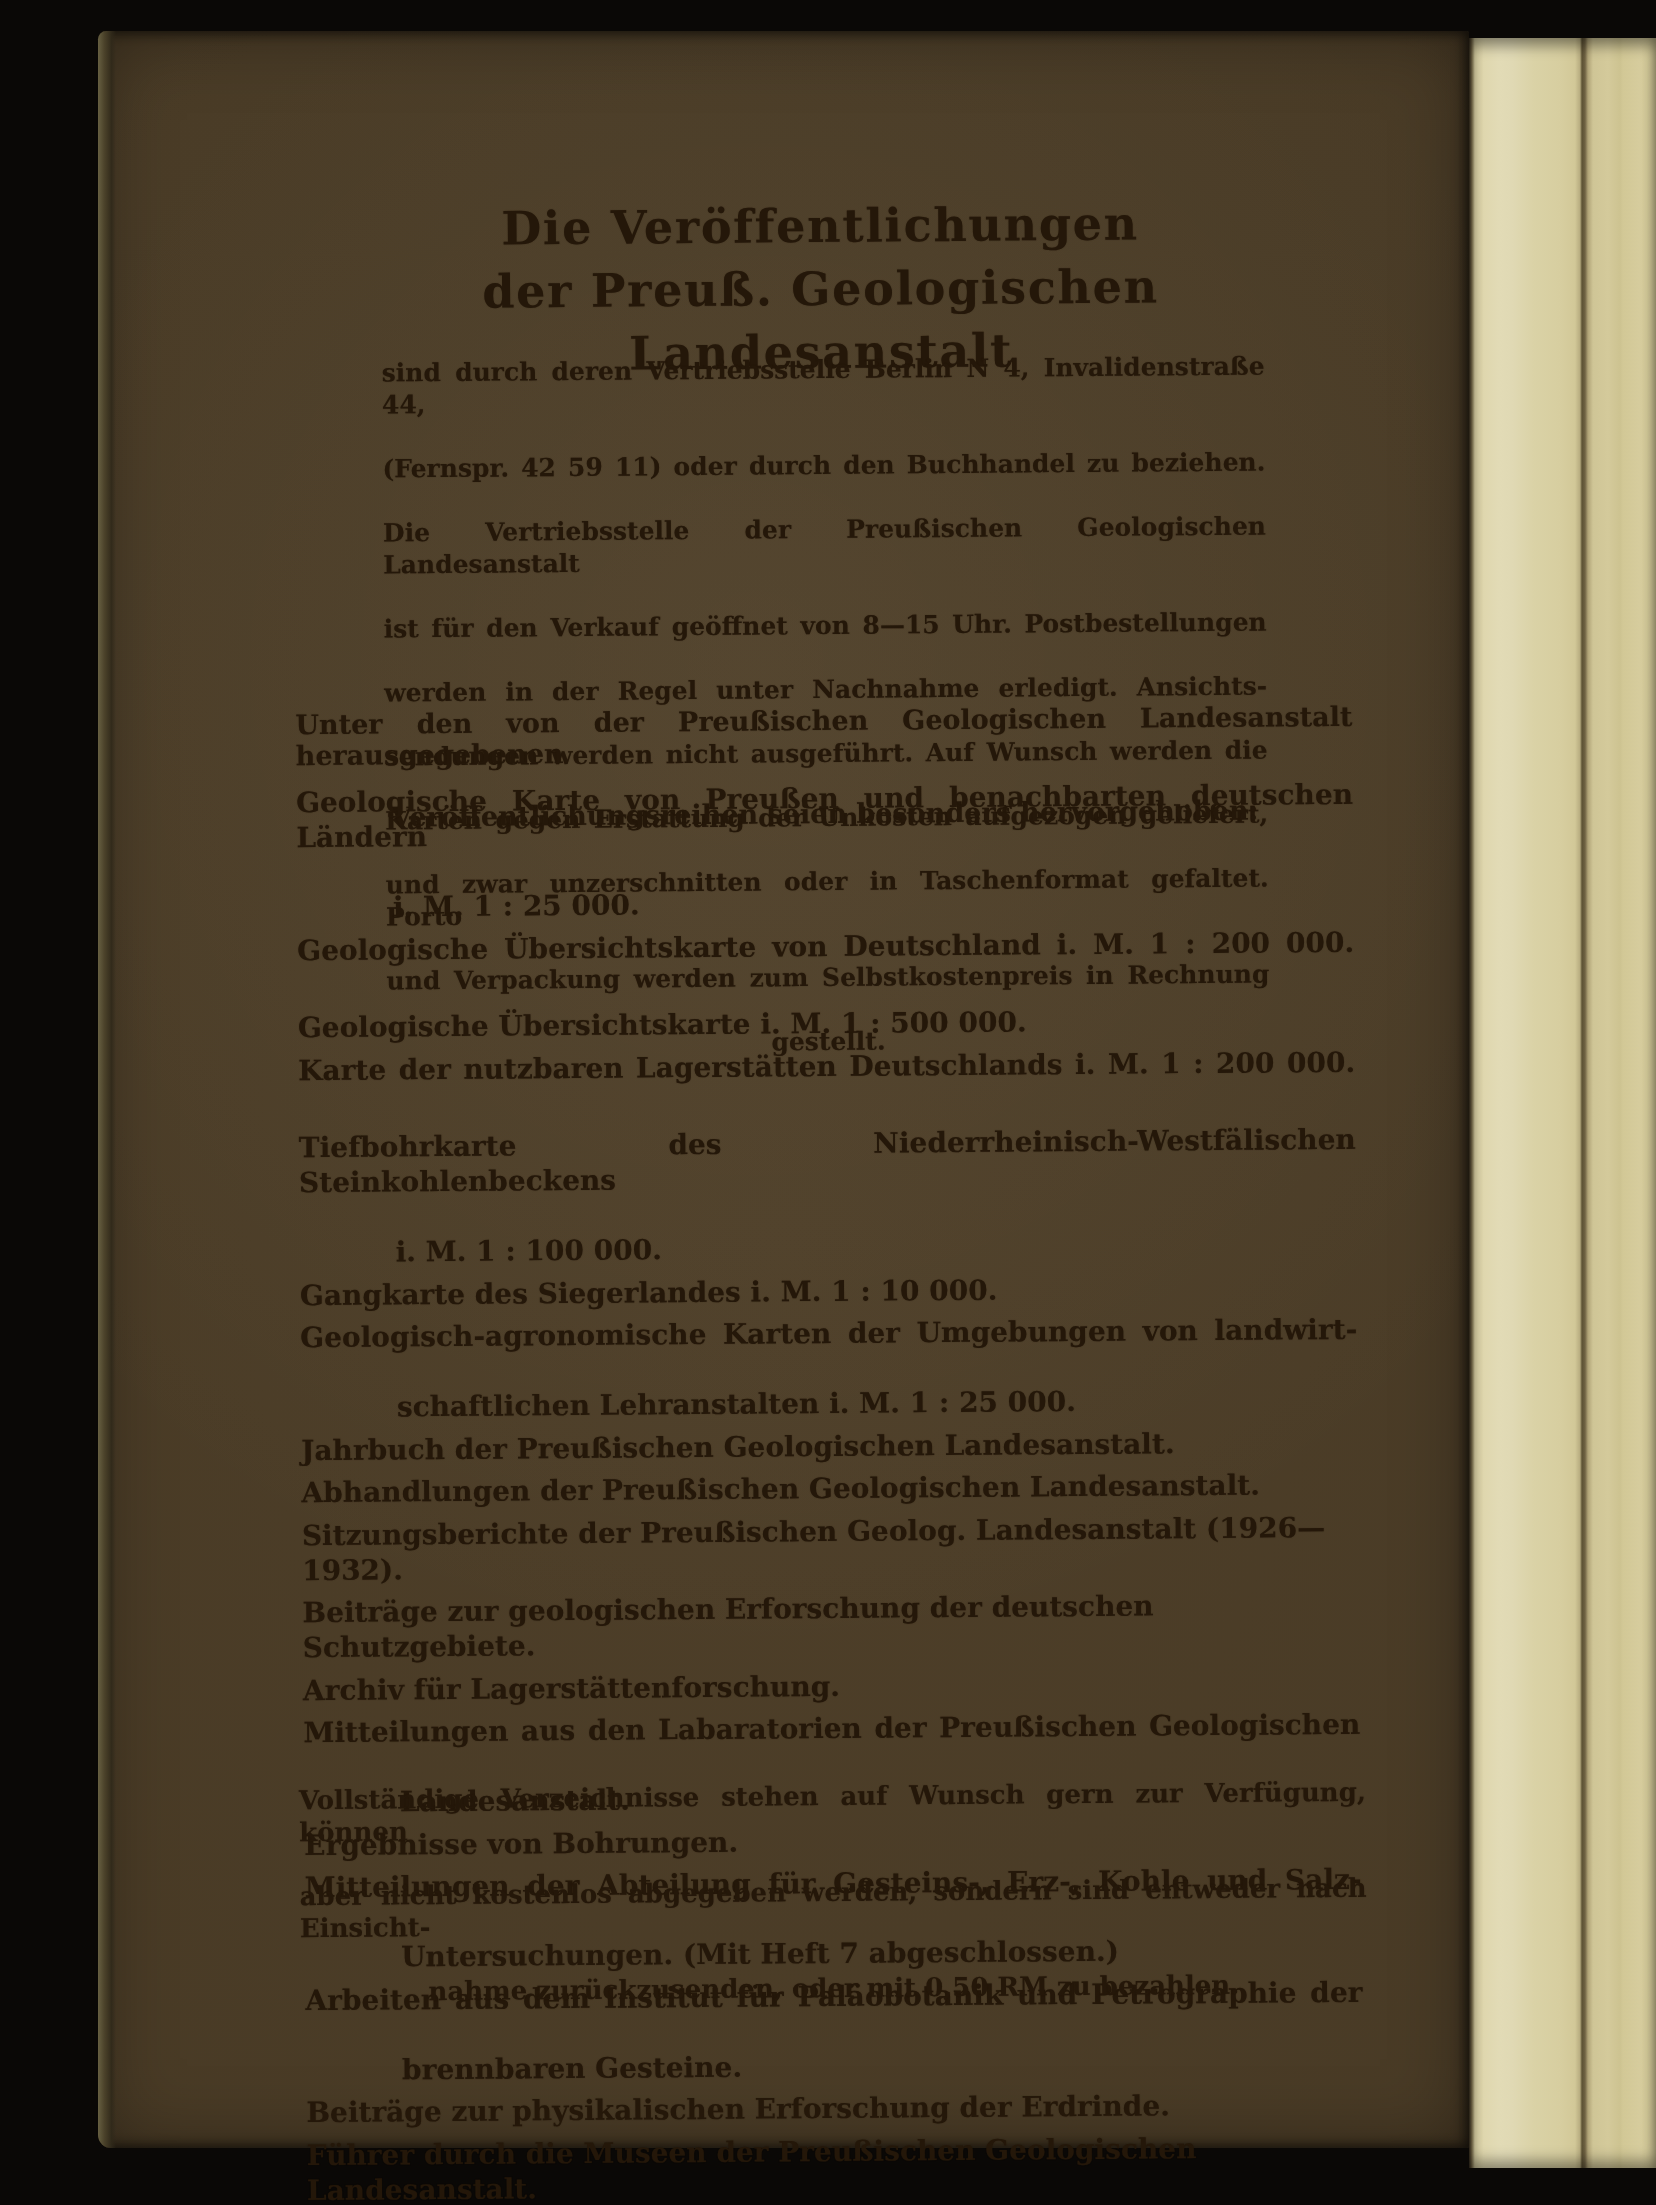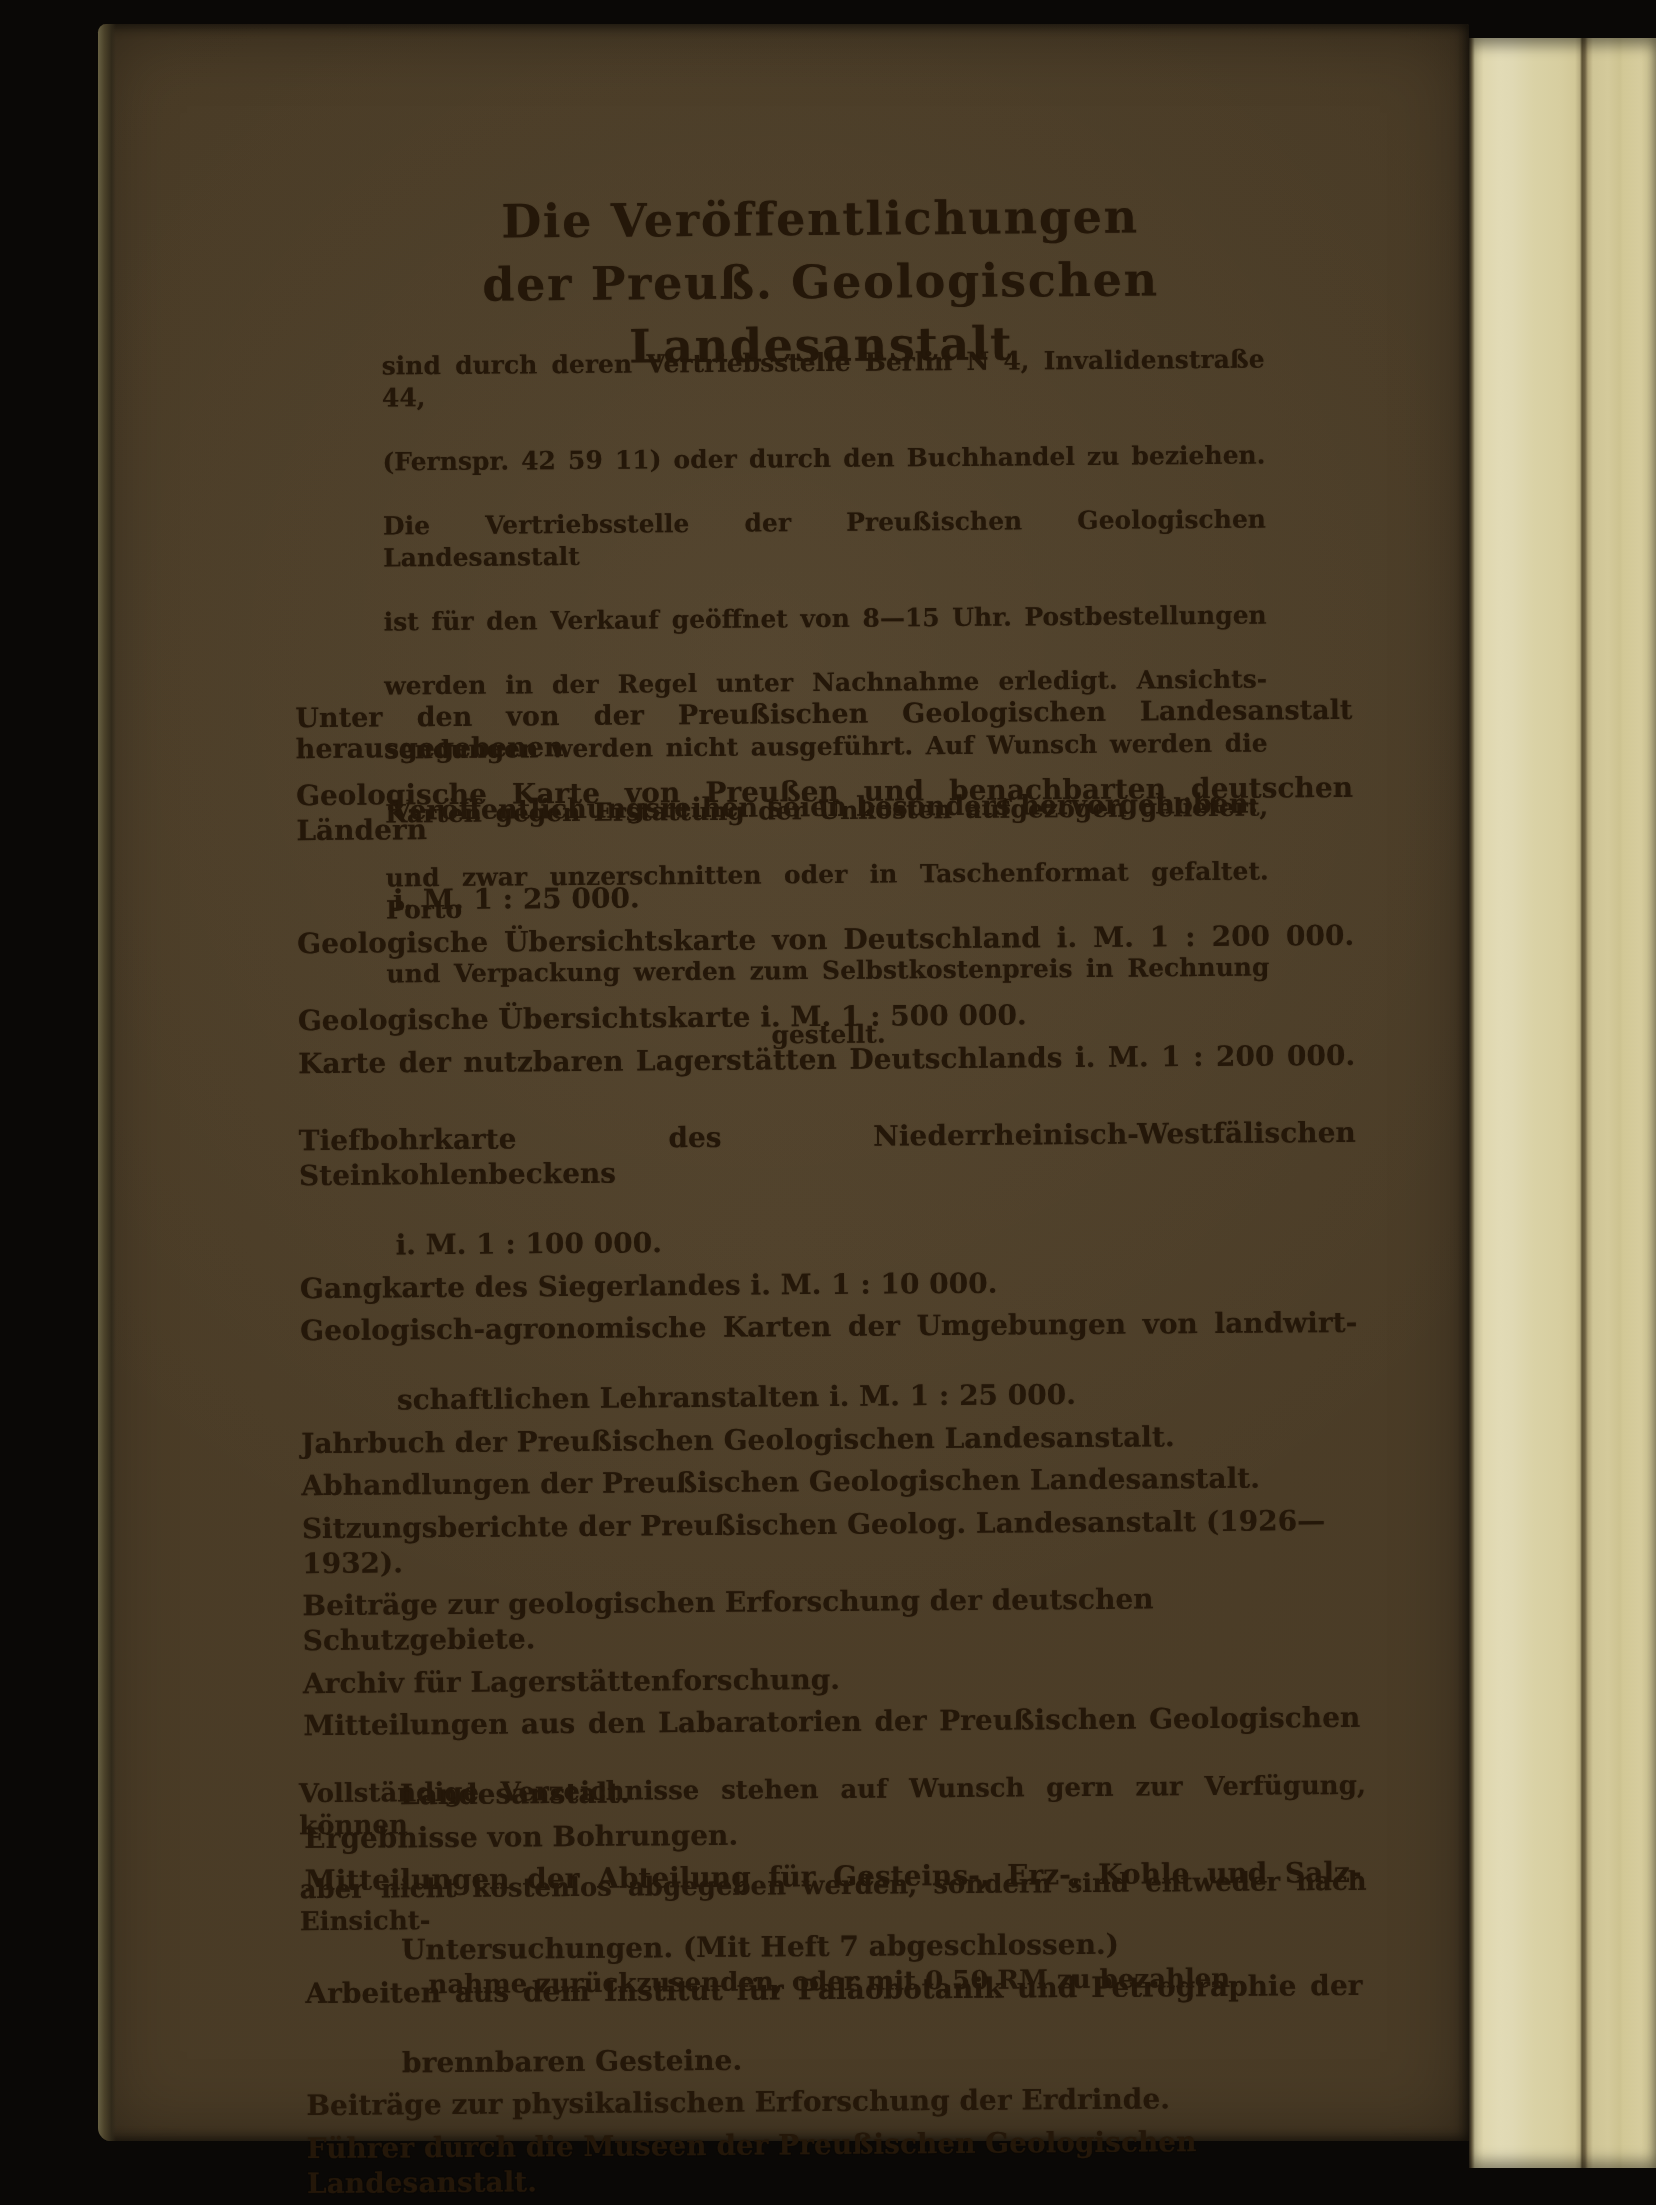--- a/index.html
+++ b/index.html
@@ -1,19 +1,19 @@
 <!DOCTYPE html>
 <html style="font-size:13.2px"><head>
 <meta charset="utf-8">
 <style>
   html,body{margin:0;padding:0;background:#0a0806;}
   .scan{position:relative;width:1656px;height:2205px;overflow:hidden;background:#0a0806;
         font-family:"DejaVu Serif", serif;}
   
-  .book-cover{position:absolute;left:98px;top:24px;width:1371px;height:2117px;
+  .book-cover{position:absolute;left:98px;top:31px;width:1371px;height:2117px;
     border-radius:8.3px 2.5px 2.5px 13.2px;
     background:
       radial-gradient(ellipse 120% 80% at 48% 30%, rgba(255,235,200,0.05), rgba(0,0,0,0) 60%),
       radial-gradient(ellipse 140% 120% at 50% 58%, #4e3f29 0%, #483a25 55%, #3f3220 90%, #392c1c 100%);
     box-shadow: inset 0 0 75px rgba(0,0,0,0.38), inset -6.6px 0 11.6px rgba(0,0,0,0.35),
                 inset 0 5px 10px rgba(0,0,0,0.3), inset 0 -5px 10px rgba(0,0,0,0.3);}
   .cover-left-edge{position:absolute;left:0;top:0;width:18px;height:100%;
     border-radius:8.3px 0 0 13.2px;
     background:linear-gradient(90deg,#6e6747 0,#4e452c 35%,#30291a 75%,rgba(48,41,26,0) 100%);
     opacity:.9;}

